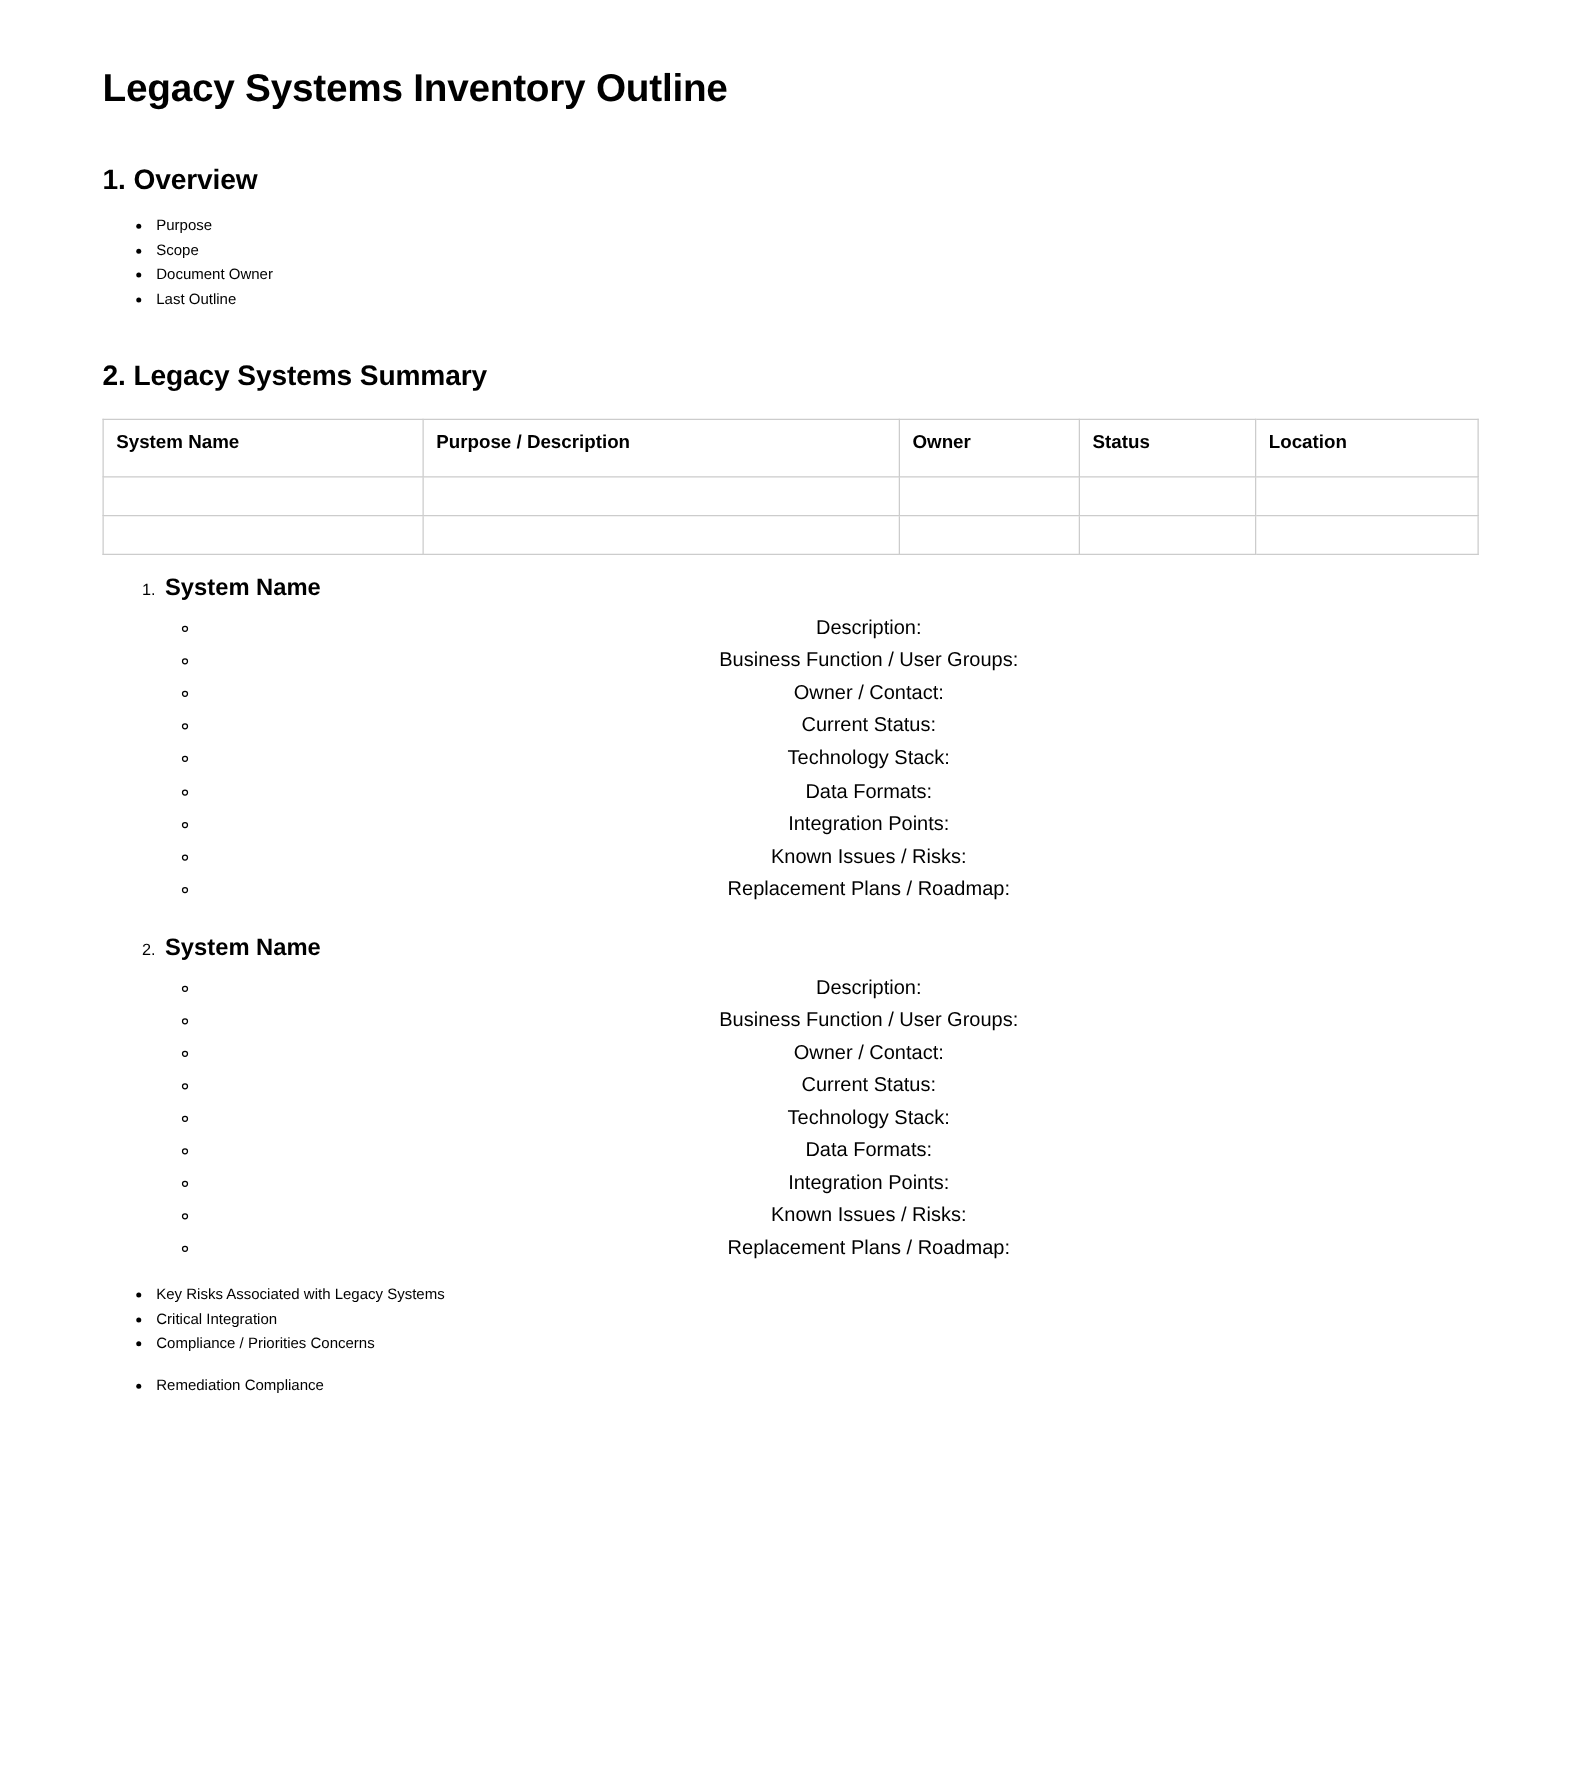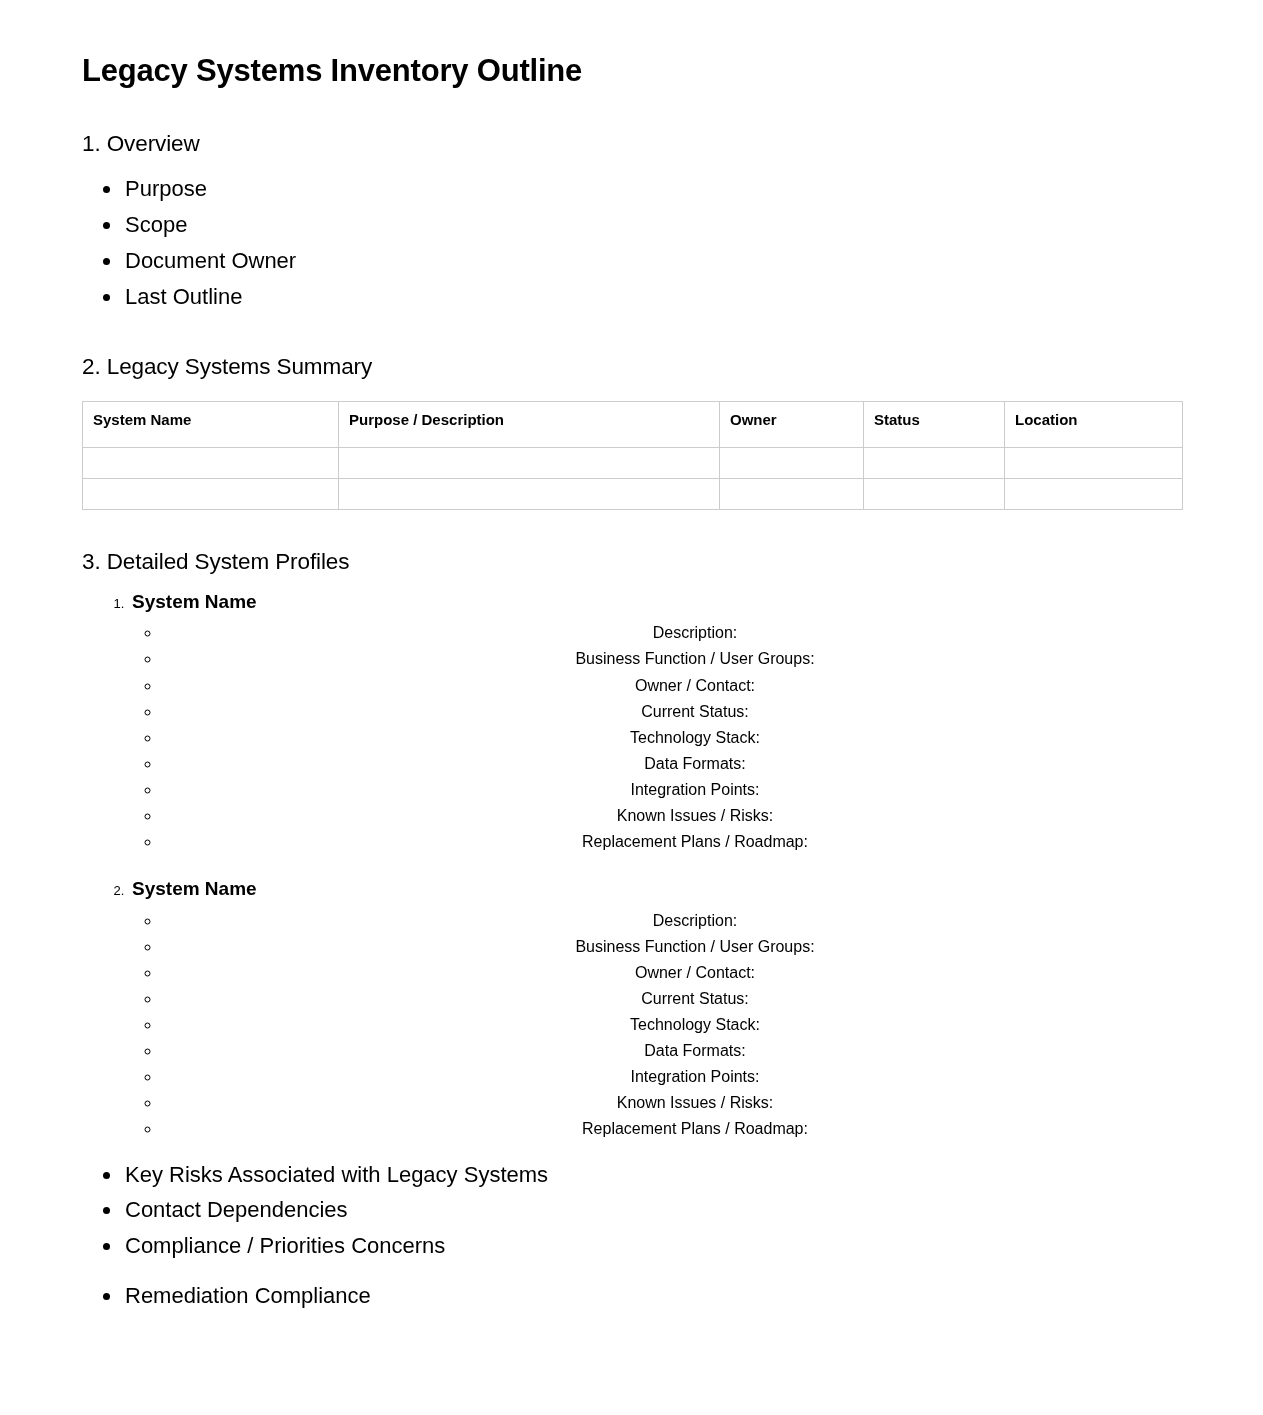--- a/index.html
+++ b/index.html
@@ -25,37 +25,37 @@
     font-size: 31px;
     font-weight: bold;
     line-height: 1.2;
     margin: 0 0 0 0;
     letter-spacing: -0.2px;
   }
 
   
   .section-heading {
     font-size: 22.5px;
-    font-weight: normal;
+    font-weight: bold;
     line-height: 1.2;
     margin: 38px 0 0 0;
     letter-spacing: -0.1px;
   }
   .section-heading.first {
     margin-top: 41px;
   }
 
   
   ul.top-list {
     list-style-type: disc;
     margin: 14px 0 0 0;
     padding-left: 41px;
   }
   ul.top-list > li {
-    font-size: 22px;
+    font-size: 12px;
     line-height: 1.63;
     padding-left: 2px;
   }
 
   ol.profile-list {
     margin: 15px 0 0 0;
     padding-left: 46px;
     list-style-type: decimal;
     font-size: 13px;
   }
@@ -162,21 +162,20 @@
       <tr>
         <td></td>
         <td></td>
         <td></td>
         <td></td>
         <td></td>
       </tr>
     </tbody>
   </table>
 
-  <h2 class="section-heading">3. Detailed System Profiles</h2>
 
   <ol class="profile-list">
     <li>
       <span class="profile-title">System Name</span>
       <ul class="sub-list">
         <li>Description:</li>
         <li>Business Function / User Groups:</li>
         <li>Owner / Contact:</li>
         <li>Current Status:</li>
         <li>Technology Stack:</li>
@@ -198,21 +197,21 @@
         <li>Integration Points:</li>
         <li>Known Issues / Risks:</li>
         <li>Replacement Plans / Roadmap:</li>
       </ul>
     </li>
   </ol>
 
 
   <ul class="top-list">
     <li>Key Risks Associated with Legacy Systems</li>
-    <li>Contact Dependencies</li>
+    <li>Critical Integration</li>
     <li>Compliance / Priorities Concerns</li>
   </ul>
 
 
   <ul class="top-list">
     <li>Remediation Compliance</li>
   </ul>
 
 </div>
 

